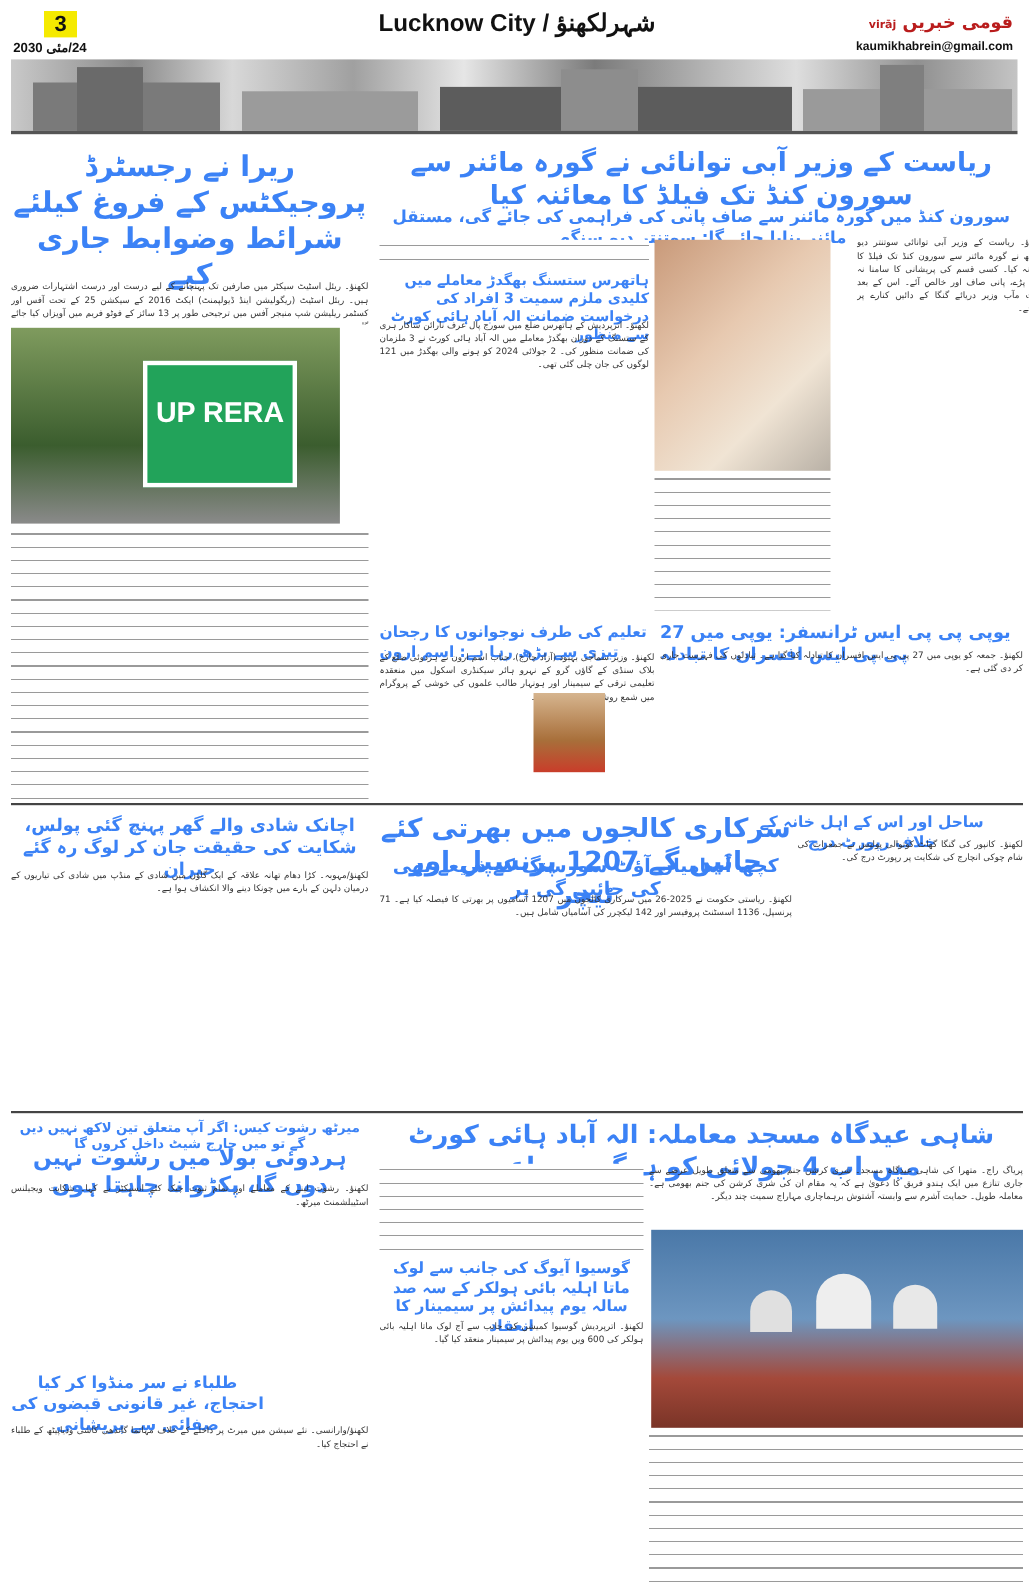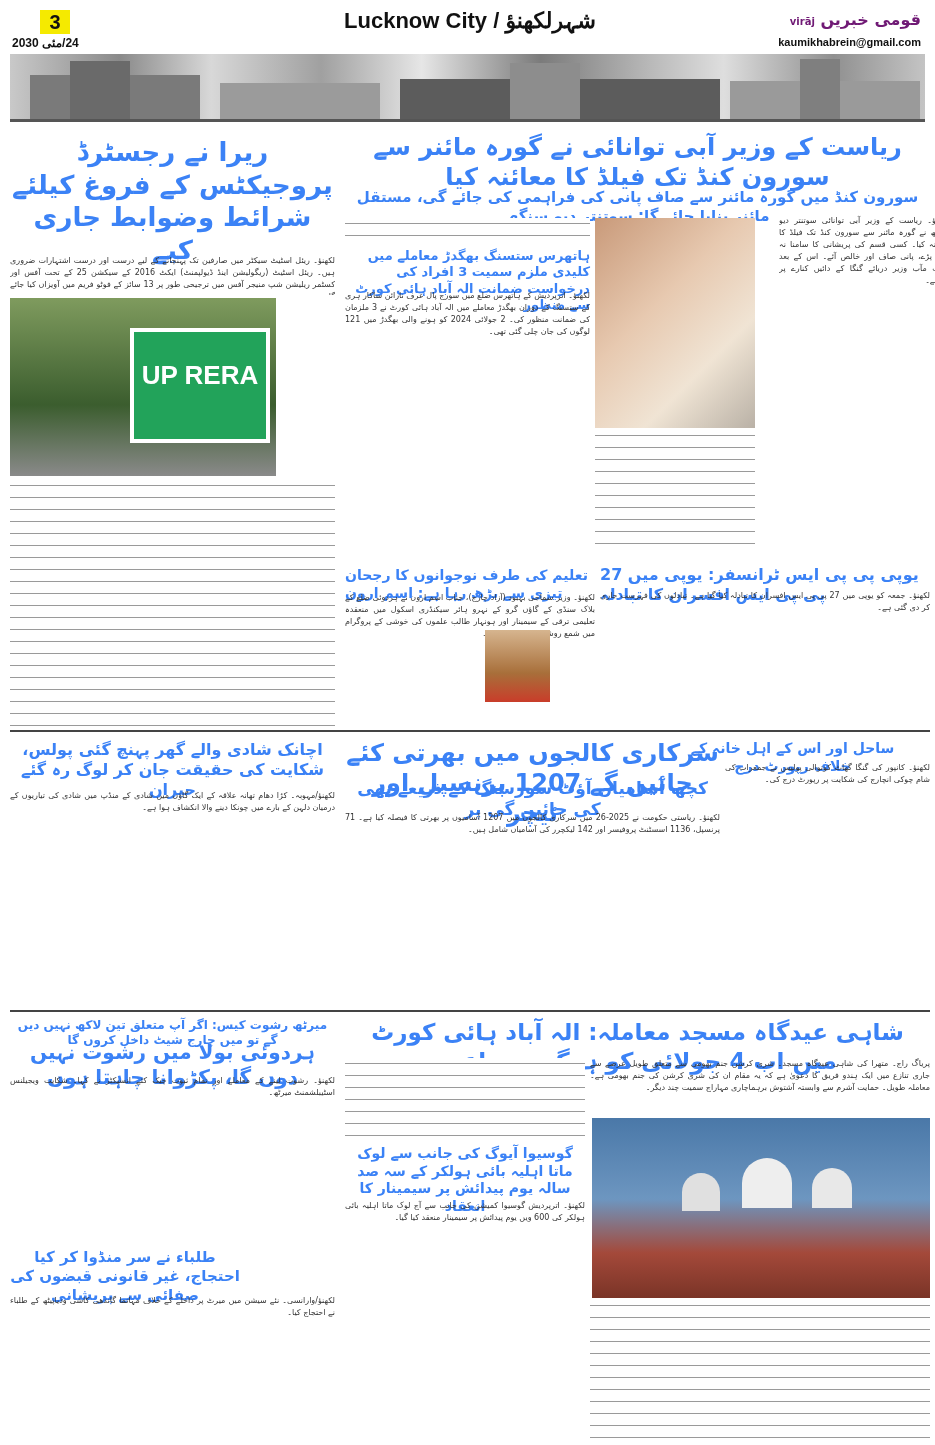--- a/index.html
+++ b/index.html
@@ -3,21 +3,21 @@
 <meta charset="utf-8">
 <style>
   *{box-sizing:border-box;margin:0;padding:0}
   html,body{width:935px;height:1445px;background:#fff;overflow:hidden}
   body{position:relative;font-family:"DejaVu Sans",sans-serif;color:#111}
   .abs{position:absolute}
   .urdu{direction:rtl;font-family:"DejaVu Sans",sans-serif}
   .pageno{left:40px;top:10px;width:30px;height:24px;background:#f5ea00;font:bold 20px "Liberation Sans",sans-serif;text-align:center;line-height:24px}
   .date{left:12px;top:36px;font:bold 12px "Liberation Sans",sans-serif;direction:rtl}
   .title{left:300px;top:8px;width:340px;text-align:center;font:bold 22px "Liberation Sans",sans-serif}
-  .logo{right:14px;top:10px;font:bold 16px "DejaVu Sans",sans-serif;direction:rtl;color:#701a75}
+  .logo{right:14px;top:10px;font:bold 16px "DejaVu Sans",sans-serif;direction:rtl;color:#b91c1c}
   .logo .mark{font-size:10px;margin-left:4px}
   .email{right:14px;top:36px;font:bold 11px "Liberation Sans",sans-serif}
   .banner{left:10px;top:54px;width:915px;height:68px;background:linear-gradient(90deg,#c9c9c9 0%,#8a8a8a 12%,#d8d8d8 22%,#a0a0a0 34%,#e6e6e6 45%,#7b7b7b 58%,#b9b9b9 70%,#dedede 78%,#909090 90%,#c4c4c4 100%);border-bottom:3px solid #555}
   .bldg{position:absolute;bottom:0;background:#6d6d6d}
   .rule{background:#444}
   .hl{font-weight:bold;color:#3b82f6;line-height:1.25;text-align:center}
   .body-text{font-size:8px;line-height:12px;color:#333;text-align:justify;overflow:hidden}
   .photo{background:#999}
   .filler{background:repeating-linear-gradient(180deg,#fff 0,#fff 5px,#9a9a9a 5px,#9a9a9a 6px,#fff 6px,#fff 12px)}
 </style>
@@ -55,21 +55,21 @@
 
 <div class="abs urdu hl" style="left:600px;top:565px;width:330px;font-size:16px;text-align:left">یوپی پی پی ایس ٹرانسفر: یوپی میں 27 پی پی ایس افسران کا تبادلہ</div>
 <div class="abs urdu body-text" style="left:600px;top:590px;width:330px;height:135px">لکھنؤ۔ جمعہ کو یوپی میں 27 پی پی ایس افسران کا تبادلہ کیا گیا ہے۔ تبادلوں کی فہرست جاری کر دی گئی ہے۔</div>
 
 <div class="abs urdu hl" style="left:345px;top:567px;width:250px;font-size:14px;text-align:left">تعلیم کی طرف نوجوانوں کا رجحان تیزی سے بڑھ رہا ہے: اسم ارون</div>
 <div class="abs urdu body-text" style="left:345px;top:592px;width:250px;height:133px">لکھنؤ۔ وزیر سماجی بہبود (آزاد چارج)، جناب اسم ارون نے ہردوئی ضلع کے بلاک سنڈی کے گاؤں گرو کے نہرو ہائر سیکنڈری اسکول میں منعقدہ تعلیمی ترقی کے سیمینار اور ہونہار طالب علموں کی خوشی کے پروگرام میں شمع روشن کر کے افتتاح کیا۔</div>
 <div class="abs photo" style="left:485px;top:630px;width:65px;height:72px;background:linear-gradient(180deg,#d6b58f,#a86f3a 60%,#c93d2a)"></div>
 
 <div class="abs urdu hl" style="left:10px;top:136px;width:325px;font-size:26px">ریرا نے رجسٹرڈ پروجیکٹس کے فروغ کیلئے شرائط وضوابط جاری کیے</div>
 <div class="abs urdu body-text" style="left:10px;top:255px;width:325px;height:40px">لکھنؤ۔ ریئل اسٹیٹ سیکٹر میں صارفین تک پہنچانے کے لیے درست اور درست اشتہارات ضروری ہیں۔ ریئل اسٹیٹ (ریگولیشن اینڈ ڈیولپمنٹ) ایکٹ 2016 کے سیکشن 25 کے تحت آفس اور کسٹمر ریلیشن شپ منیجر آفس میں ترجیحی طور پر 13 سائز کے فوٹو فریم میں آویزاں کیا جائے گا۔</div>
-<div class="abs photo" style="left:10px;top:298px;width:266px;height:178px;background:linear-gradient(180deg,#7f9b5e,#3b5d2e 60%,#8a8a8a)">
+<div class="abs photo" style="left:10px;top:298px;width:299px;height:178px;background:linear-gradient(180deg,#7f9b5e,#3b5d2e 60%,#8a8a8a)">
   <div style="position:absolute;left:120px;top:30px;width:140px;height:115px;background:#22a35a;border:4px solid #fff;color:#fff;font:bold 26px 'Liberation Sans',sans-serif;text-align:center;padding-top:28px;line-height:30px">UP RERA</div>
 </div>
 <div class="abs filler" style="left:10px;top:480px;width:325px;height:248px"></div>
 
 <div class="abs rule" style="left:10px;top:730px;width:920px;height:2px"></div>
 
 <div class="abs urdu hl" style="left:345px;top:738px;width:375px;font-size:24px">سرکاری کالجوں میں بھرتی کئے جائیں گے 1207 پرنسپل اور ٹیچر</div>
 <div class="abs urdu hl" style="left:345px;top:778px;width:375px;font-size:17px">کچھ آسامیاں آؤٹ سورسنگ کے ذریعے بھی کی جائیں گی پر</div>
 <div class="abs urdu body-text" style="left:345px;top:812px;width:375px;height:195px">لکھنؤ۔ ریاستی حکومت نے 2025-26 میں سرکاری کالجوں میں 1207 آسامیوں پر بھرتی کا فیصلہ کیا ہے۔ 71 پرنسپل، 1136 اسسٹنٹ پروفیسر اور 142 لیکچرر کی آسامیاں شامل ہیں۔</div>
 

